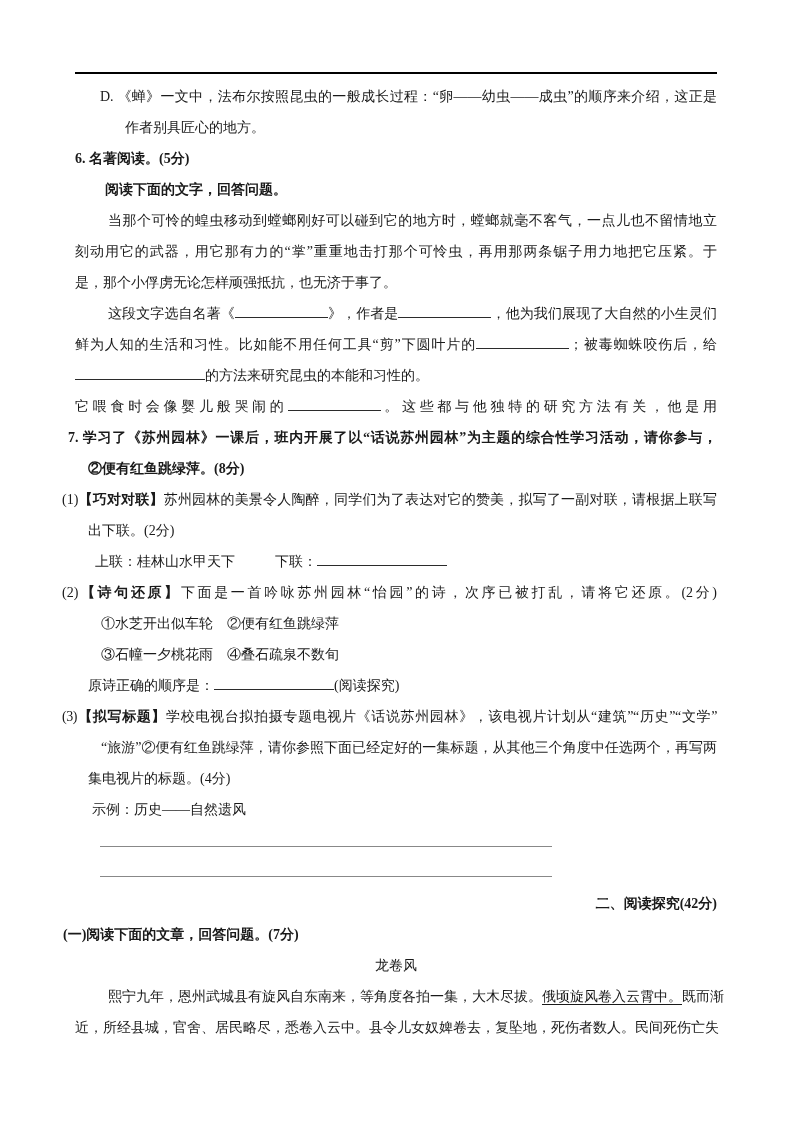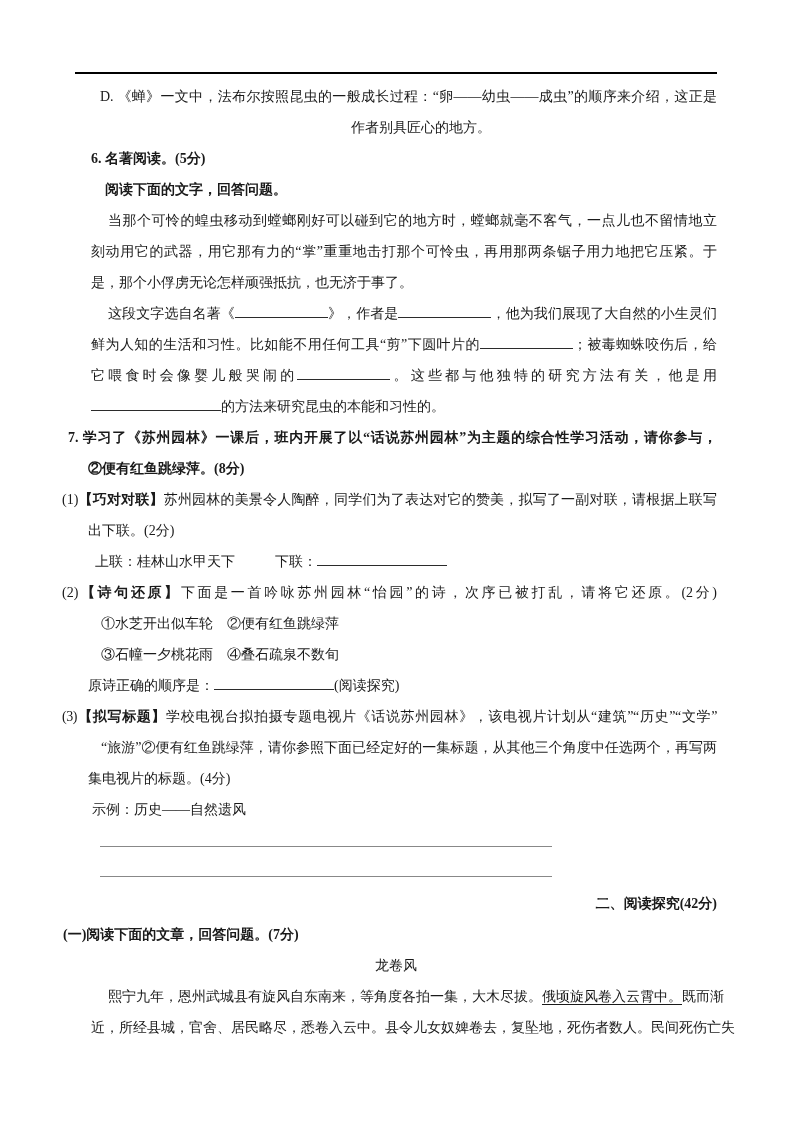--- a/index.html
+++ b/index.html
@@ -27,29 +27,29 @@
     white-space:nowrap;
   }
   .j { text-align:justify; text-align-last:justify; }
   .bold { font-weight:bold; }
   .center { text-align:right; text-align-last:center; }
   .tight { letter-spacing:-0.4px; }
   
   .ml-m13 { margin-left:-13px; }
   .ml-m12 { margin-left:-12px; }
   .ml-m7  { margin-left:-7px; }
-  .ml0  { margin-left:16px; }
+  .ml0  { margin-left:0; }
   .ml13 { margin-left:13px; }
   .ml15 { margin-left:26px; }
   .ml17 { margin-left:17px; }
   .ml20 { margin-left:20px; }
   .ml25 { margin-left:25px; }
   .ml30 { margin-left:30px; }
   .ml33 { margin-left:33px; }
-  .ml50 { margin-left:50px;text-align:center; }
+  .ml50 { margin-left:50px; }
   
   .blank {
     display:inline-block;
     border-bottom:1px solid #2b2b2b;
     height:15px;
     vertical-align:baseline;
   }
   .gap { display:inline-block; height:1px; }
   .uline { text-decoration:underline; text-underline-offset:3px; }
   .seg-bold { font-weight:bold; }
@@ -73,22 +73,22 @@
   <div class="line j ml25">D. 《蝉》一文中，法布尔按照昆虫的一般成长过程：“卵——幼虫——成虫”的顺序来介绍，这正是</div>
   <div class="line ml50">作者别具匠心的地方。</div>
 
   <div class="line bold ml0">6. 名著阅读。(5分)</div>
   <div class="line bold ml30">阅读下面的文字，回答问题。</div>
   <div class="line j ml33">当那个可怜的蝗虫移动到螳螂刚好可以碰到它的地方时，螳螂就毫不客气，一点儿也不留情地立</div>
   <div class="line j ml0">刻动用它的武器，用它那有力的“掌”重重地击打那个可怜虫，再用那两条锯子用力地把它压紧。于</div>
   <div class="line ml0">是，那个小俘虏无论怎样顽强抵抗，也无济于事了。</div>
   <div class="line j ml33"><span>这段文字选自名著《</span><span class="blank" style="width: 93px;"></span><span>》，作者是</span><span class="blank" style="width: 93px;"></span><span>，他为我们展现了大自然的小生灵们</span></div>
   <div class="line j ml0"><span>鲜为人知的生活和习性。比如能不用任何工具“剪”下圆叶片的</span><span class="blank" style="width: 93px;"></span><span>；被毒蜘蛛咬伤后，给</span></div>
+  <div class="line ml0"><span class="blank" style="width: 130px;"></span><span>的方法来研究昆虫的本能和习性的。</span></div>
   <div class="line j ml0"><span>它喂食时会像婴儿般哭闹的</span><span class="blank" style="width: 93px;"></span><span>。这些都与他独特的研究方法有关，他是用</span></div>
-  <div class="line ml0"><span class="blank" style="width: 130px;"></span><span>的方法来研究昆虫的本能和习性的。</span></div>
 
   <div class="line j bold ml-m7">7. 学习了《苏州园林》一课后，班内开展了以“话说苏州园林”为主题的综合性学习活动，请你参与，</div>
   <div class="line bold ml13">②便有红鱼跳绿萍。(8分)</div>
 
   <div class="line j ml-m13"><span>(1)</span><span class="seg-bold">【巧对对联】</span><span>苏州园林的美景令人陶醉，同学们为了表达对它的赞美，拟写了一副对联，请根据上联写</span></div>
   <div class="line ml13">出下联。(2分)</div>
   <div class="line ml20"><span>上联：桂林山水甲天下</span><span class="gap" style="width: 40px;"></span><span>下联：</span><span class="blank" style="width: 130px;"></span></div>
 
   <div class="line j ml-m13"><span>(2)</span><span class="seg-bold">【诗句还原】</span><span>下面是一首吟咏苏州园林“怡园”的诗，次序已被打乱，请将它还原。(2分)</span></div>
   <div class="line ml15">①水芝开出似车轮　②便有红鱼跳绿萍</div>

